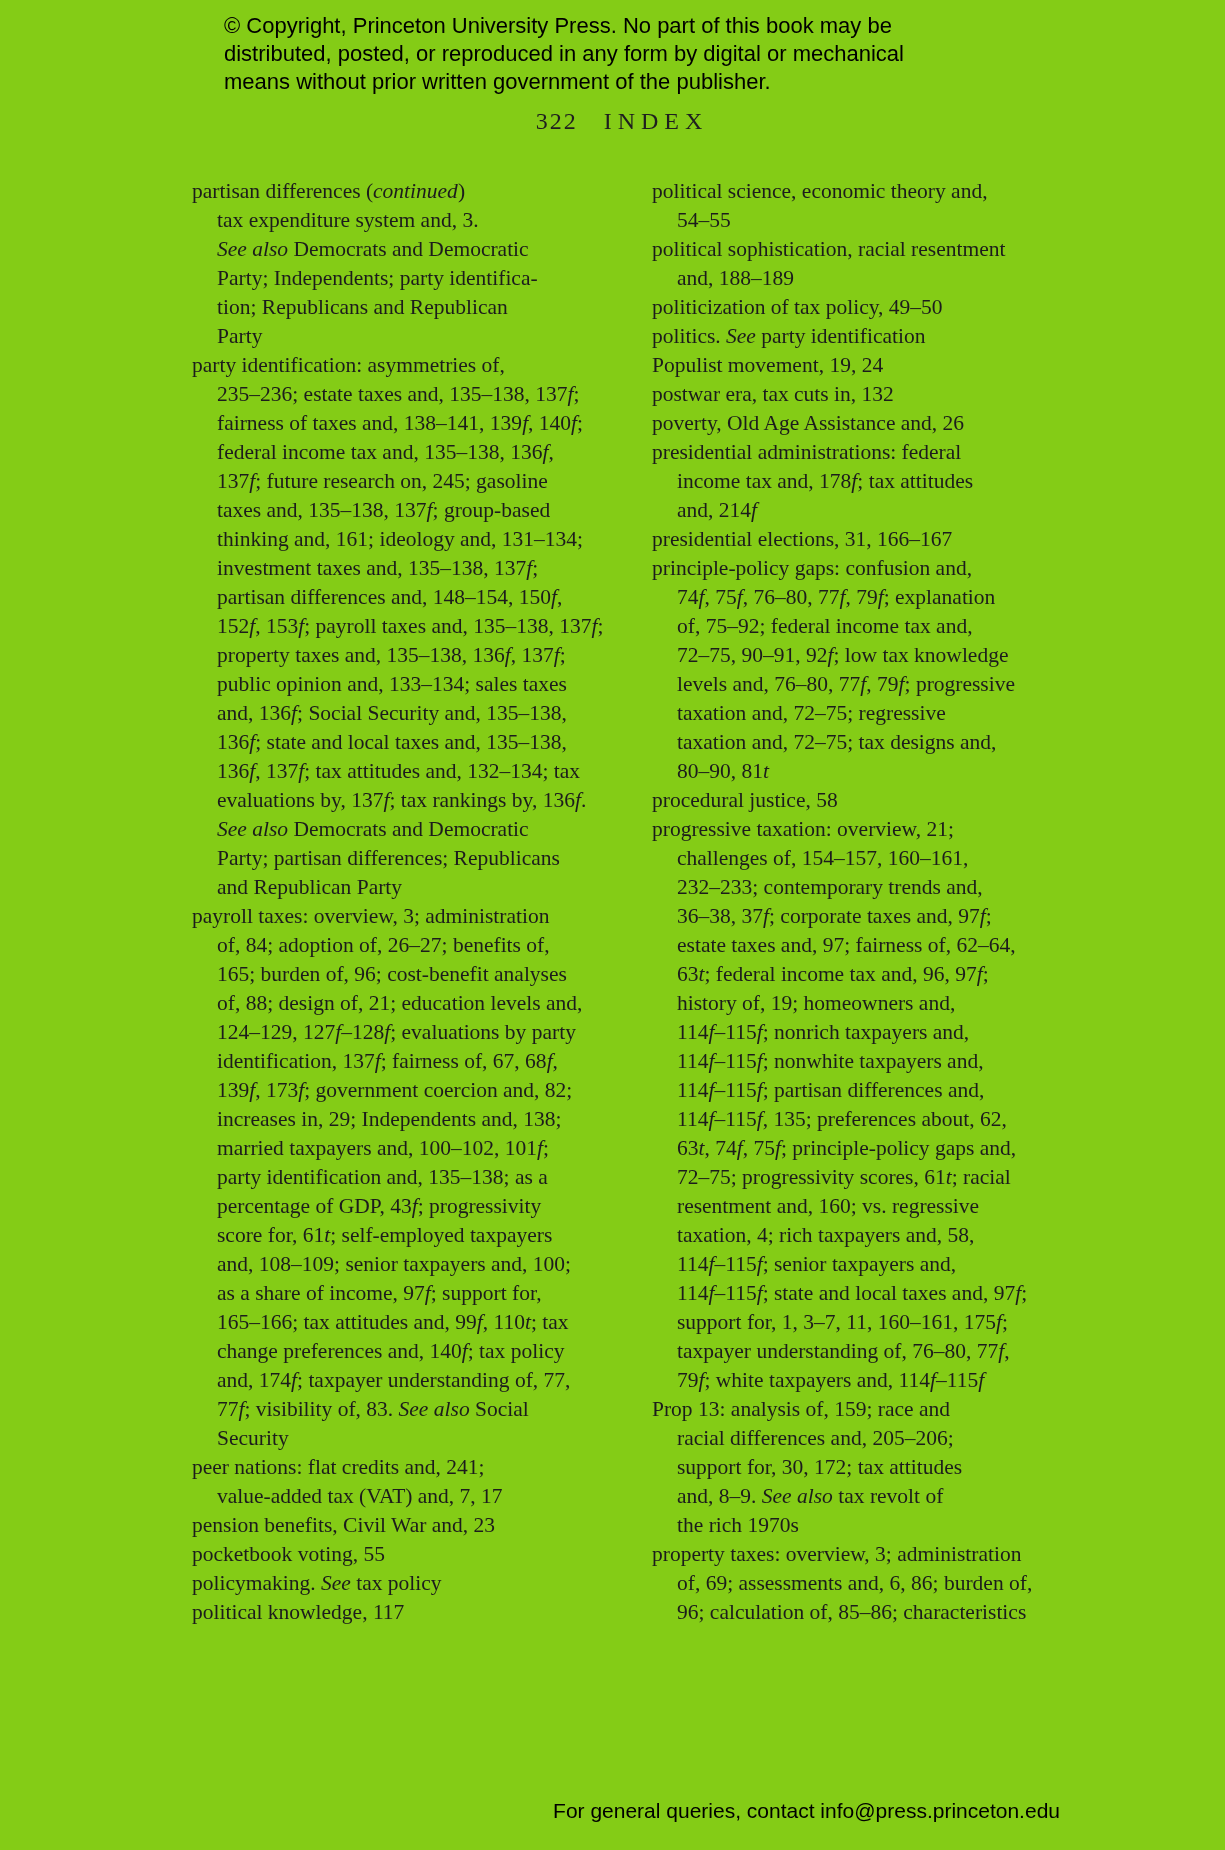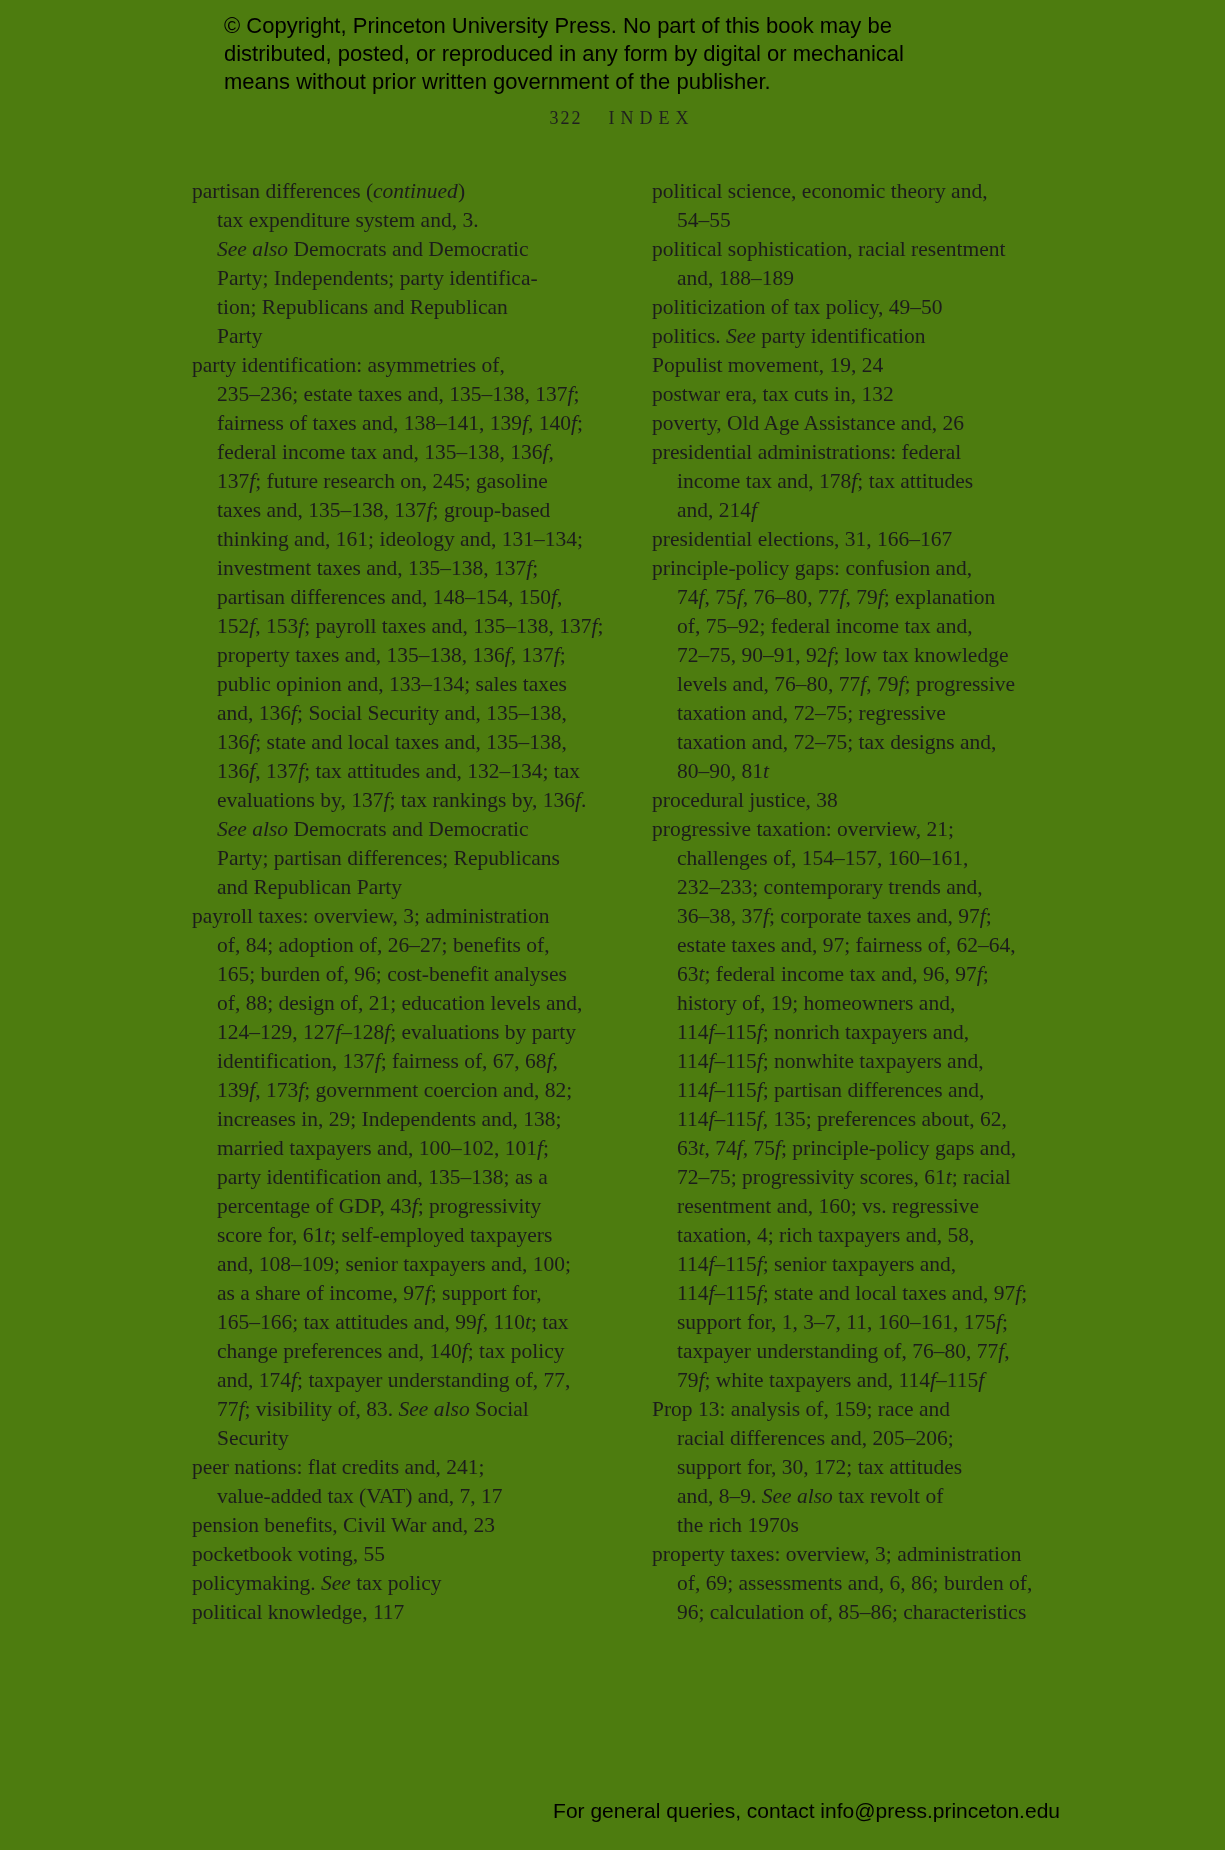--- a/index.html
+++ b/index.html
@@ -1,20 +1,20 @@
 <!DOCTYPE html>
 <html><head>
 <meta charset="utf-8">
 <style>
   html,body{margin:0;padding:0;background:#e8e8e8;}
-  .page{position:relative;width:1225px;height:1850px;background:#4d7c0f;overflow:hidden;}
+  .page{position:relative;width:1225px;height:1850px;background:#84cc16;overflow:hidden;}
   .copyright{position:absolute;left:224px;top:12px;
     font-family:"Liberation Sans",sans-serif;font-size:22px;line-height:28px;color:#000;}
   .running-head{position:absolute;top:108px;left:192px;width:860px;text-align:center;
-    font-family:"Liberation Serif","DejaVu Serif",serif;font-size:18px;color:#1f1f1f;}
+    font-family:"Liberation Serif","DejaVu Serif",serif;font-size:24px;color:#1f1f1f;}
   .folio{letter-spacing:2px;margin-right:26px;}
   .head-title{letter-spacing:6px;}
   .col{position:absolute;top:177px;
     font-family:"Liberation Serif","DejaVu Serif",serif;
     font-size:21.5px;line-height:29px;color:#1c1c1c;}
   .col-left{left:192px;width:460px;}
   .col-right{left:652px;width:412px;}
   .idx-line{white-space:nowrap;}
   .idx-line.cont{padding-left:25px;}
   .idx-line i{font-style:italic;}
@@ -104,21 +104,21 @@
       <div class="idx-line cont">and, 214<i>f</i></div>
       <div class="idx-line">presidential elections, 31, 166–167</div>
       <div class="idx-line">principle-policy gaps: confusion and,</div>
       <div class="idx-line cont">74<i>f</i>, 75<i>f</i>, 76–80, 77<i>f</i>, 79<i>f</i>; explanation</div>
       <div class="idx-line cont">of, 75–92; federal income tax and,</div>
       <div class="idx-line cont">72–75, 90–91, 92<i>f</i>; low tax knowledge</div>
       <div class="idx-line cont">levels and, 76–80, 77<i>f</i>, 79<i>f</i>; progressive</div>
       <div class="idx-line cont">taxation and, 72–75; regressive</div>
       <div class="idx-line cont">taxation and, 72–75; tax designs and,</div>
       <div class="idx-line cont">80–90, 81<i>t</i></div>
-      <div class="idx-line">procedural justice, 38</div>
+      <div class="idx-line">procedural justice, 58</div>
       <div class="idx-line">progressive taxation: overview, 21;</div>
       <div class="idx-line cont">challenges of, 154–157, 160–161,</div>
       <div class="idx-line cont">232–233; contemporary trends and,</div>
       <div class="idx-line cont">36–38, 37<i>f</i>; corporate taxes and, 97<i>f</i>;</div>
       <div class="idx-line cont">estate taxes and, 97; fairness of, 62–64,</div>
       <div class="idx-line cont">63<i>t</i>; federal income tax and, 96, 97<i>f</i>;</div>
       <div class="idx-line cont">history of, 19; homeowners and,</div>
       <div class="idx-line cont">114<i>f</i>–115<i>f</i>; nonrich taxpayers and,</div>
       <div class="idx-line cont">114<i>f</i>–115<i>f</i>; nonwhite taxpayers and,</div>
       <div class="idx-line cont">114<i>f</i>–115<i>f</i>; partisan differences and,</div>

